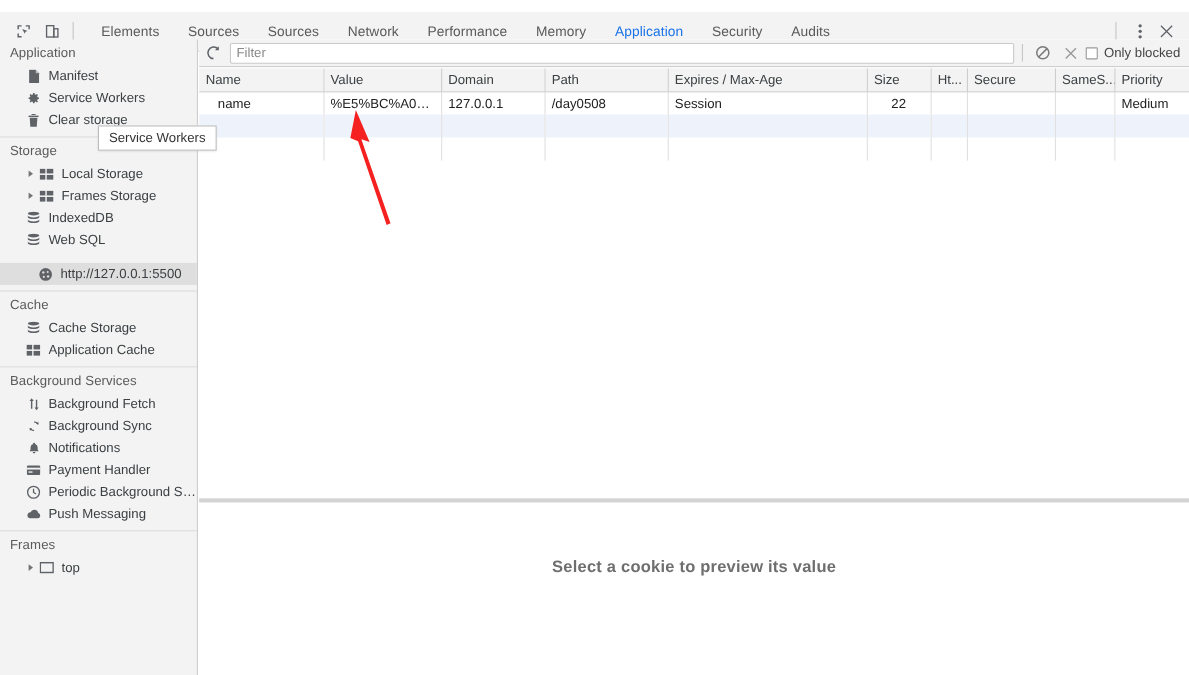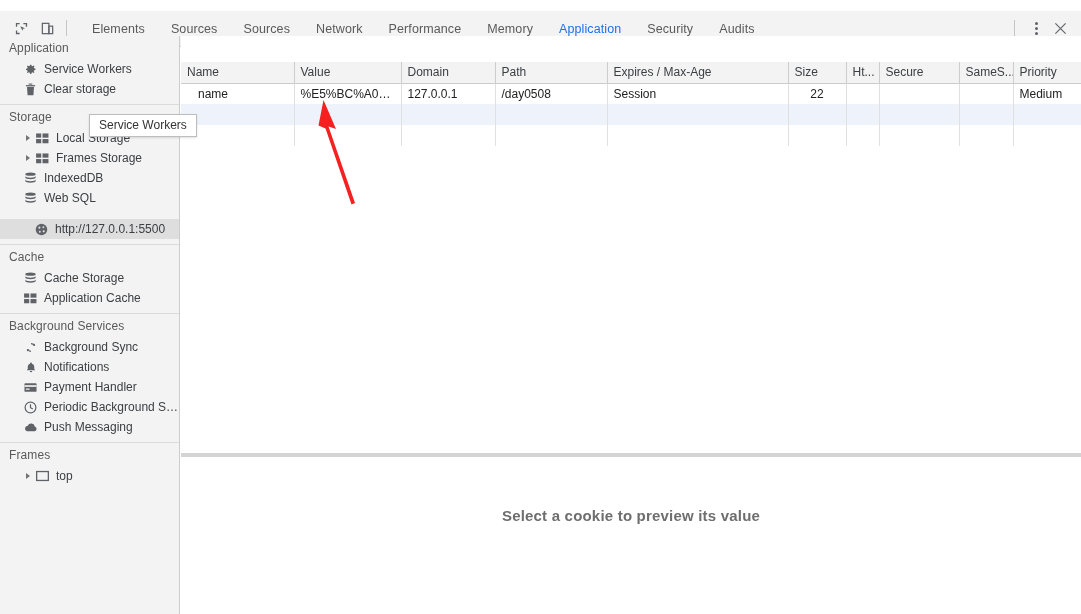--- a/index.html
+++ b/index.html
@@ -207,20 +207,29 @@
         </svg>
       </div>
     </div>
   </div>
 
   <div class="sidebar">
 
     <div class="sec-title">Application</div>
     <div class="tree-item indent1">
       <span class="ticon">
+        <svg width="12" height="13" viewBox="0 0 12 13">
+            <path d="M1.5 0.5h6l3 3v9h-9z" fill="#5f6368"></path>
+            <path d="M7.5 0.5v3h3" fill="#ffffff" opacity=".55"></path>
+          </svg>
+      </span>
+      <span class="tlabel">Manifest</span>
+    </div>
+    <div class="tree-item indent1">
+      <span class="ticon">
         <svg width="13" height="13" viewBox="0 0 16 16">
             <path d="M8 5.2A2.8 2.8 0 108 10.8 2.8 2.8 0 008 5.2zm0 4.3a1.5 1.5 0 110-3 1.5 1.5 0 010 3z" fill="#5f6368"></path>
             <path d="M14 6.9l-1.5-.3a4.8 4.8 0 00-.5-1.2l.9-1.3-1.1-1.1-1.3.9a4.8 4.8 0 00-1.2-.5L9 2H7.5l-.3 1.5c-.4.1-.8.3-1.2.5l-1.3-.9L3.6 4.2l.9 1.3c-.2.4-.4.8-.5 1.2L2.5 7v1.5l1.5.3c.1.4.3.8.5 1.2l-.9 1.3 1.1 1.1 1.3-.9c.4.2.8.4 1.2.5l.3 1.5H9l.3-1.5c.4-.1.8-.3 1.2-.5l1.3.9 1.1-1.1-.9-1.3c.2-.4.4-.8.5-1.2l1.5-.3z" fill="#5f6368"></path>
           </svg>
       </span>
       <span class="tlabel">Service Workers</span>
     </div>
     <div class="tree-item indent1">
       <span class="ticon">
         <svg width="11" height="13" viewBox="0 0 12 14">
@@ -319,20 +328,29 @@
           </svg>
       </span>
       <span class="tlabel">Application Cache</span>
     </div>
 
     <div class="sec-div"></div>
 
     <div class="sec-title">Background Services</div>
     <div class="tree-item indent1">
       <span class="ticon">
+        <svg width="12" height="13" viewBox="0 0 12 14">
+            <path d="M3.6 1.2l2.1 2.6H4.3v7.5H2.9V3.8H1.5z" fill="#5f6368"></path>
+            <path d="M8.4 12.8l-2.1-2.6h1.4V2.7h1.4v7.5h1.4z" fill="#5f6368"></path>
+          </svg>
+      </span>
+      <span class="tlabel">Background Fetch</span>
+    </div>
+    <div class="tree-item indent1">
+      <span class="ticon">
         <svg width="12" height="13" viewBox="0 0 14 14">
             <path d="M7 1.8a5.2 5.2 0 014.6 2.8l-1.2.6A3.9 3.9 0 007 3.1V1.8z" fill="#5f6368"></path>
             <path d="M11.4 2.2l.5 3-2.9-.8z" fill="#5f6368"></path>
             <path d="M7 12.2a5.2 5.2 0 01-4.6-2.8l1.2-.6A3.9 3.9 0 007 10.9v1.3z" fill="#5f6368"></path>
             <path d="M2.6 11.8l-.5-3 2.9.8z" fill="#5f6368"></path>
           </svg>
       </span>
       <span class="tlabel">Background Sync</span>
     </div>
     <div class="tree-item indent1">
@@ -385,20 +403,45 @@
           </svg>
       </span>
       <span class="tlabel">top</span>
     </div>
   </div>
 
   <div class="tooltip">Service Workers</div>
 
   <div class="main">
 
+    <div class="filterbar">
+      <div class="fb-btn">
+        <svg width="14" height="14" viewBox="0 0 14 14">
+          <path d="M11.2 3.4A5.3 5.3 0 107 12.3" fill="none" stroke="#5f6368" stroke-width="1.4"></path>
+          <path d="M11.9 1v3.6H8.4z" fill="#5f6368"></path>
+        </svg>
+      </div>
+      <input class="filter-input" type="text" value="" placeholder="Filter" style="">
+      <div class="fb-sep"></div>
+      <div class="fb-btn">
+        <svg width="14" height="14" viewBox="0 0 14 14">
+          <circle cx="7" cy="7" r="5.5" fill="none" stroke="#7a7a7a" stroke-width="1.4"></circle>
+          <path d="M3.2 10.8L10.8 3.2" stroke="#7a7a7a" stroke-width="1.4"></path>
+        </svg>
+      </div>
+      <div class="fb-btn">
+        <svg width="13" height="13" viewBox="0 0 14 14">
+          <path d="M2 2l10 10M12 2L2 12" stroke="#9a9a9a" stroke-width="1.4" fill="none"></path>
+        </svg>
+      </div>
+      <label class="fb-check">
+        <span class="cbox"></span>
+        <span>Only blocked</span>
+      </label>
+    </div>
 
     <div class="tablewrap">
       <table class="cookies">
         <colgroup>
           <col style="width:113px">
             <col style="width:107px">
             <col style="width:94px">
             <col style="width:112px">
           <col style="width:181px">
             <col style="width:58px">

